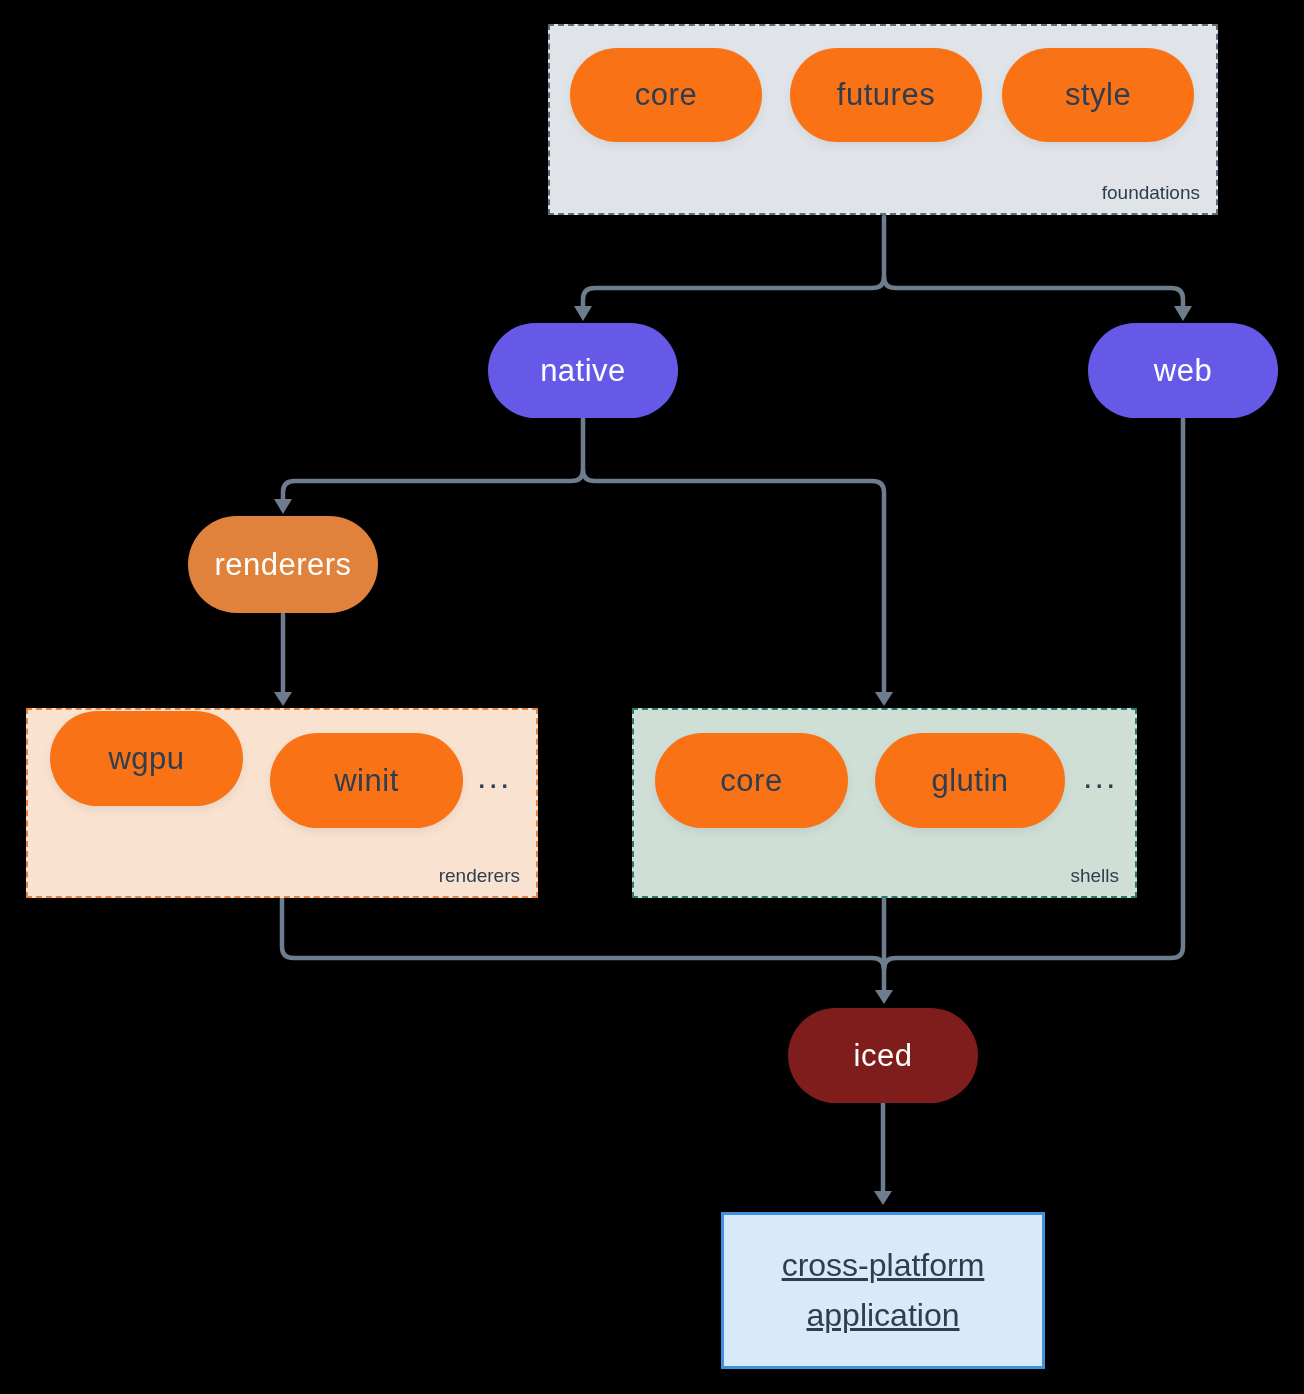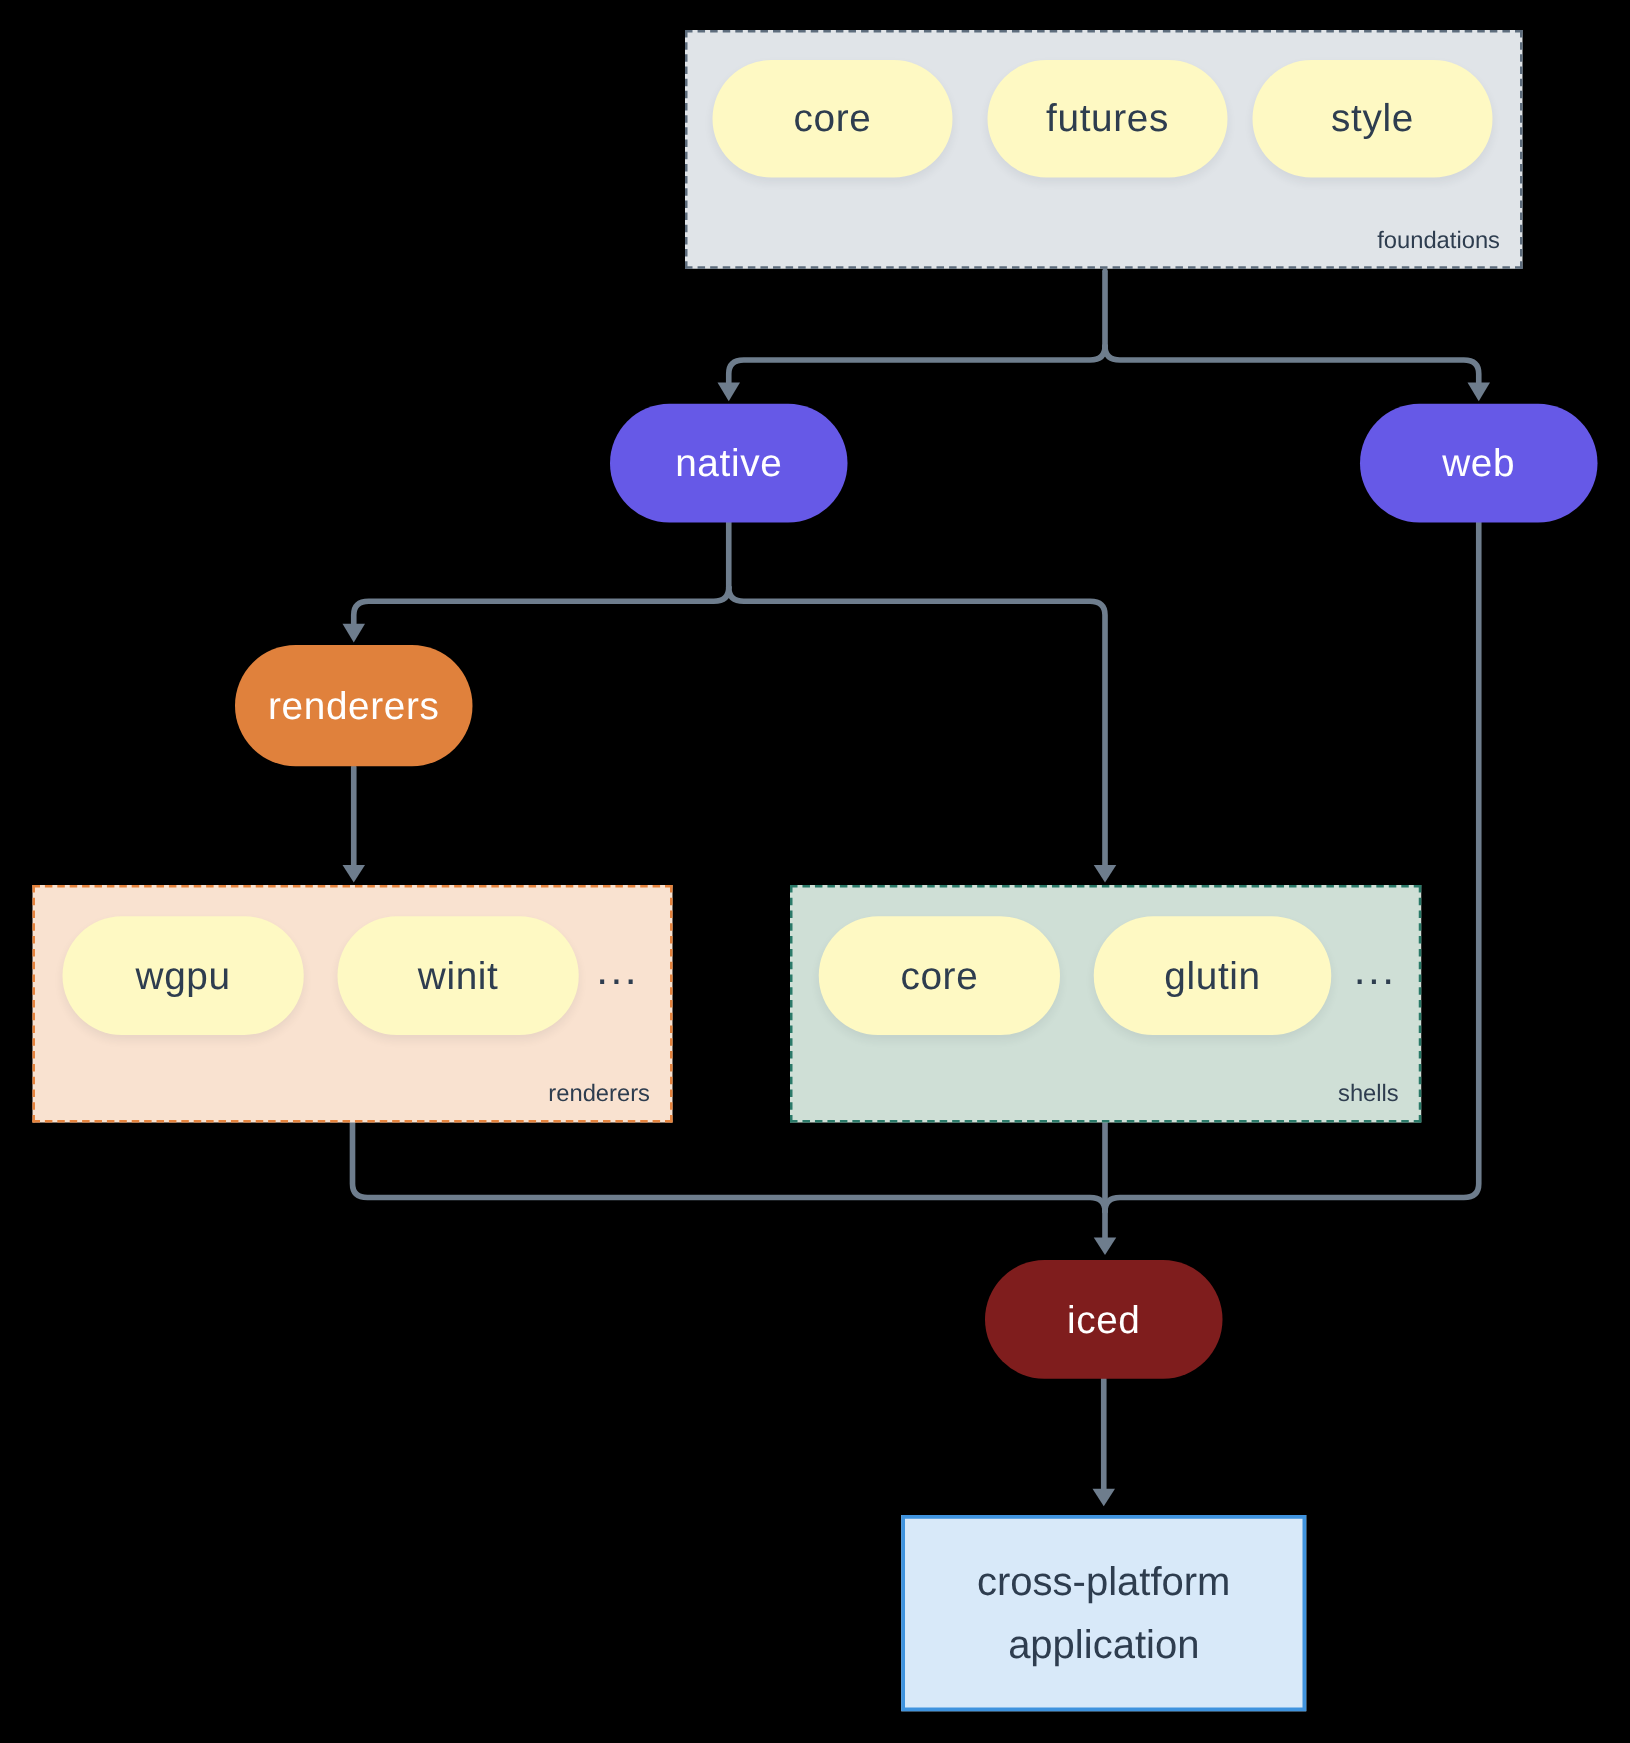--- a/index.html
+++ b/index.html
@@ -47,21 +47,21 @@
     position: absolute;
     border-radius: 60px;
     display: flex;
     align-items: center;
     justify-content: center;
     font-size: 31px;
     letter-spacing: 0.5px;
     box-sizing: border-box;
   }
   .pill.white {
-    background: #fef9c3;
+    background: #f97316;
     color: #2e3d4f;
     box-shadow: 0 4px 8px rgba(40, 55, 70, 0.08);
   }
   .pill.purple { background: #6659e7; color: #ffffff; }
   .pill.orange { background: #e0813c; color: #ffffff; }
   .pill.blue   { background: #7f1d1d; color: #ffffff; }
 
   .ellipsis {
     position: absolute;
     font-size: 34px;
@@ -75,20 +75,21 @@
     border: 3px solid #3f93de;
     box-sizing: border-box;
     display: flex;
     align-items: center;
     justify-content: center;
     text-align: center;
     font-size: 32px;
     line-height: 1.55;
     color: #2e3d4f;
     padding: 0 30px;
+    text-decoration: underline;
   }
 </style>
 </head>
 <body>
 
 <div class="canvas">
 
   <svg class="connectors" viewBox="0 0 1304 1394" xmlns="http://www.w3.org/2000/svg">
 
     <path class="edge" d="M884 217 L884 277"></path>
@@ -123,21 +124,21 @@
   <div class="pill white" style="left:1002px; top:48px; width:192px; height:94px;">style</div>
 
   <div class="pill purple" style="left:488px; top:323px; width:190px; height:95px;">native</div>
   <div class="pill purple" style="left:1088px; top:323px; width:190px; height:95px;">web</div>
 
   <div class="pill orange" style="left:188px; top:516px; width:190px; height:97px;">renderers</div>
 
   <div class="group-box renderers-box">
     <span class="group-label">renderers</span>
   </div>
-  <div class="pill white" style="left:50px; top:733px; width:193px; height:95px;text-align:right;">wgpu</div>
+  <div class="pill white" style="left:50px; top:711px; width:193px; height:95px;text-align:right;">wgpu</div>
   <div class="pill white" style="left:270px; top:733px; width:193px; height:95px;">winit</div>
   <div class="ellipsis" style="left:477px; top:757px;">...</div>
 
   <div class="group-box shells-box">
     <span class="group-label">shells</span>
   </div>
   <div class="pill white" style="left:655px; top:733px; width:193px; height:95px;">core</div>
   <div class="pill white" style="left:875px; top:733px; width:190px; height:95px;">glutin</div>
   <div class="ellipsis" style="left:1083px; top:757px;">...</div>
 

